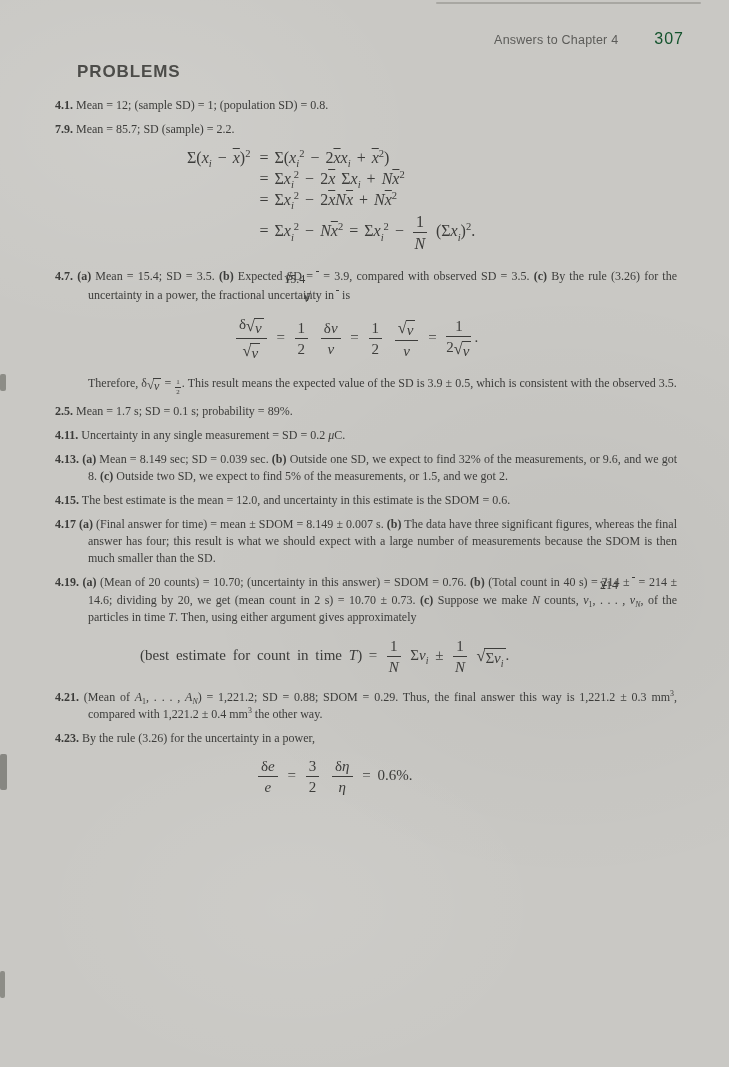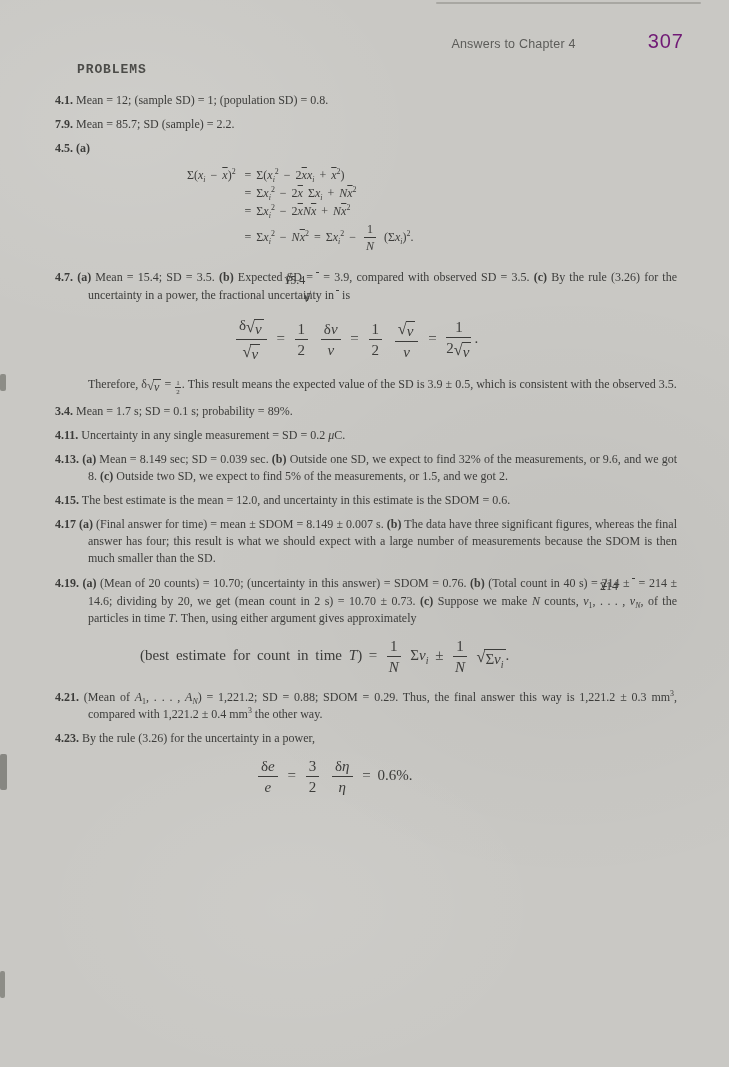--- a/index.html
+++ b/index.html
@@ -15,28 +15,28 @@
     -webkit-font-smoothing:antialiased;
   }
   .topline{position:absolute;top:2px;right:28px;width:265px;height:2px;
     background:rgba(105,105,100,0.35);border-radius:1px;}
   .artifact{position:absolute;left:0;background:#45453f;border-radius:2px;}
   .a1{top:374px;width:6px;height:17px;opacity:.45;}
   .a2{top:754px;width:7px;height:36px;opacity:.5;}
   .a3{top:971px;width:5px;height:27px;opacity:.45;}
 
   .page-header{position:absolute;top:30px;left:0;right:45px;
-    display:flex;justify-content:flex-end;align-items:baseline;gap:72px;
+    display:flex;justify-content:flex-end;align-items:baseline;gap:36px;
     font-family:"Liberation Sans","DejaVu Sans",sans-serif;color:#5c5c59;}
   .header-title{font-size:12.5px;letter-spacing:.2px;}
-  .page-number{font-size:20px;letter-spacing:1px;color:#701a75;}
+  .page-number{font-size:16px;letter-spacing:1px;color:#14532d;}
 
   #content{position:absolute;top:62px;left:55px;width:622px;}
-  .problems-heading{font-family:Liberation Mono, monospace;
-    font-size:13px;font-weight:bold;letter-spacing:.9px;color:#4c4c49;margin:0 0 15px 2px;padding-left:20px;}
+  .problems-heading{font-family:Liberation Sans, sans-serif;
+    font-size:17px;font-weight:bold;letter-spacing:.9px;color:#4c4c49;margin:0 0 15px 2px;padding-left:20px;}
 
   .item,.cont{font-size:12px;line-height:1.42;margin:0 0 7px 0;text-align:justify;}
   .item{padding-left:33px;text-indent:-33px;}
   .cont{padding-left:33px;}
   .inum{font-weight:bold;}
   .mb{font-weight:bold;}
   .mi{font-style:italic;}
   .msup{font-size:.66em;vertical-align:super;line-height:0;}
   .msub{font-size:.66em;vertical-align:sub;line-height:0;}
   .mover{font-style:italic;text-decoration:overline;}
@@ -45,21 +45,21 @@
   .marg{border-top:1.2px solid currentColor;padding:0 2px 0 1px;line-height:1.2;margin-left:-1px;}
   .mfrac{display:inline-flex;flex-direction:column;text-align:center;
     vertical-align:middle;margin:0 3px;line-height:1.2;}
   .mnum{border-bottom:1.2px solid currentColor;padding:0 3px 1px;}
   .mden{padding-top:1px;}
   .mfrac.sm{font-size:.58em;vertical-align:3px;line-height:1.05;margin:0 1px;}
   .mfrac.sm .mnum{padding:0 1px 0;}
 
   .eq{margin:10px 0 13px 0;font-size:15px;word-spacing:3px;}
   .eqalign{display:grid;grid-template-columns:max-content auto;column-gap:9px;
-    margin:9px 0 14px 132px;font-size:12px;word-spacing:2px;}
+    margin:9px 0 14px 132px;font-size:16px;word-spacing:2px;}
   .eqlhs{justify-self:end;padding:1.5px 0;}
   .eqrhs{padding:1.5px 0;}
   [data-name="equation-4-7"]{margin-left:178px;}
   [data-name="equation-4-19"]{margin-left:85px;font-family:Liberation Serif, serif;}
   [data-name="equation-4-23"]{margin-left:200px;}
 </style>
 </head>
 <body data-name="page">
 
 <div class="topline" data-name="scan-edge-line"></div>
@@ -70,21 +70,20 @@
 <div class="page-header" data-name="running-header">
   <span class="header-title" data-name="header-title">Answers to Chapter 4</span>
   <span class="page-number" data-name="page-number">307</span>
 </div>
 
 <div id="content" data-name="page-content">
   <div class="problems-heading" data-name="problems-heading">PROBLEMS</div>
   <div id="content-blocks" data-name="problems-list">
       <div class="item" data-name="problem-item-4-1"><span class="inum" data-name="problem-number">4.1.</span> <span class="ibody" data-name="problem-text">Mean = 12; (sample SD) = 1; (population SD) = 0.8.</span></div>
       <div class="item" data-name="problem-item-4-3"><span class="inum" data-name="problem-number">7.9.</span> <span class="ibody" data-name="problem-text">Mean = 85.7; SD (sample) = 2.2.</span></div>
-      <div class="item" data-name="problem-item-4-5"><span class="inum" data-name="problem-number">4.5.</span> <span class="ibody" data-name="problem-text"><span class="mb" data-name="bold-text">(a)</span></span></div>
       <div class="eqalign" data-name="equation-4-5">
         <span class="eqlhs" data-name="equation-lhs">Σ(<span class="mi" data-name="math-italic">x</span><span class="msub" data-name="subscript"><span class="mi" data-name="math-italic">i</span></span> − <span class="mover" data-name="overbar-variable">x</span>)<span class="msup" data-name="superscript">2</span></span>
         <span class="eqrhs" data-name="equation-rhs">=  Σ(<span class="mi" data-name="math-italic">x</span><span class="msub" data-name="subscript"><span class="mi" data-name="math-italic">i</span></span><span class="msup" data-name="superscript">2</span> − 2<span class="mover" data-name="overbar-variable">x</span><span class="mi" data-name="math-italic">x</span><span class="msub" data-name="subscript"><span class="mi" data-name="math-italic">i</span></span> + <span class="mover" data-name="overbar-variable">x</span><span class="msup" data-name="superscript">2</span>)</span>
         <span class="eqlhs" data-name="equation-lhs"></span>
         <span class="eqrhs" data-name="equation-rhs">=  Σ<span class="mi" data-name="math-italic">x</span><span class="msub" data-name="subscript"><span class="mi" data-name="math-italic">i</span></span><span class="msup" data-name="superscript">2</span> − 2<span class="mover" data-name="overbar-variable">x</span> Σ<span class="mi" data-name="math-italic">x</span><span class="msub" data-name="subscript"><span class="mi" data-name="math-italic">i</span></span> + <span class="mi" data-name="math-italic">N</span><span class="mover" data-name="overbar-variable">x</span><span class="msup" data-name="superscript">2</span></span>
         <span class="eqlhs" data-name="equation-lhs"></span>
         <span class="eqrhs" data-name="equation-rhs">=  Σ<span class="mi" data-name="math-italic">x</span><span class="msub" data-name="subscript"><span class="mi" data-name="math-italic">i</span></span><span class="msup" data-name="superscript">2</span> − 2<span class="mover" data-name="overbar-variable">x</span><span class="mi" data-name="math-italic">N</span><span class="mover" data-name="overbar-variable">x</span> + <span class="mi" data-name="math-italic">N</span><span class="mover" data-name="overbar-variable">x</span><span class="msup" data-name="superscript">2</span></span>
         <span class="eqlhs" data-name="equation-lhs"></span>
         <span class="eqrhs" data-name="equation-rhs">=  Σ<span class="mi" data-name="math-italic">x</span><span class="msub" data-name="subscript"><span class="mi" data-name="math-italic">i</span></span><span class="msup" data-name="superscript">2</span> − <span class="mi" data-name="math-italic">N</span><span class="mover" data-name="overbar-variable">x</span><span class="msup" data-name="superscript">2</span> = Σ<span class="mi" data-name="math-italic">x</span><span class="msub" data-name="subscript"><span class="mi" data-name="math-italic">i</span></span><span class="msup" data-name="superscript">2</span> − <span class="mfrac" data-name="fraction">
             <span class="mnum" data-name="numerator">1</span>
@@ -129,21 +128,21 @@
               <span class="marg" data-name="radicand"><span class="mi" data-name="math-italic">ν</span></span>
             </span></span>
         </span>.</div>
       <div class="cont" data-name="continuation-paragraph"><span class="ibody" data-name="problem-text">Therefore, δ<span class="msqrt" data-name="square-root">
             <span class="mrad" data-name="radical-sign">√</span>
             <span class="marg" data-name="radicand"><span class="mi" data-name="math-italic">ν</span></span>
           </span> = <span class="mfrac sm" data-name="fraction">
             <span class="mnum" data-name="numerator">1</span>
             <span class="mden" data-name="denominator">2</span>
           </span>. This result means the expected value of the SD is 3.9 ± 0.5, which is consistent with the observed 3.5.</span></div>
-      <div class="item" data-name="problem-item-4-9"><span class="inum" data-name="problem-number">3.4.</span> <span class="ibody" data-name="problem-text">Mean = 1.7 s; SD = 0.1 s; probability = 89%.</span></div>
+      <div class="item" data-name="problem-item-4-9"><span class="inum" data-name="problem-number">2.5.</span> <span class="ibody" data-name="problem-text">Mean = 1.7 s; SD = 0.1 s; probability = 89%.</span></div>
       <div class="item" data-name="problem-item-4-11"><span class="inum" data-name="problem-number">4.11.</span> <span class="ibody" data-name="problem-text">Uncertainty in any single measurement = SD = 0.2 <span class="mi" data-name="math-italic">μ</span>C.</span></div>
       <div class="item" data-name="problem-item-4-13"><span class="inum" data-name="problem-number">4.13.</span> <span class="ibody" data-name="problem-text"><span class="mb" data-name="bold-text">(a)</span> Mean = 8.149 sec; SD = 0.039 sec. <span class="mb" data-name="bold-text">(b)</span> Outside one SD, we expect to find 32% of the measurements, or 9.6, and we got 8. <span class="mb" data-name="bold-text">(c)</span> Outside two SD, we expect to find 5% of the measurements, or 1.5, and we got 2.</span></div>
       <div class="item" data-name="problem-item-4-15"><span class="inum" data-name="problem-number">4.15.</span> <span class="ibody" data-name="problem-text">The best estimate is the mean = 12.0, and uncertainty in this estimate is the SDOM = 0.6.</span></div>
       <div class="item" data-name="problem-item-4-17"><span class="inum" data-name="problem-number">4.17</span> <span class="ibody" data-name="problem-text"><span class="mb" data-name="bold-text">(a)</span> (Final answer for time) = mean ± SDOM = 8.149 ± 0.007 s. <span class="mb" data-name="bold-text">(b)</span> The data have three significant figures, whereas the final answer has four; this result is what we should expect with a large number of measurements because the SDOM is then much smaller than the SD.</span></div>
       <div class="item" data-name="problem-item-4-19"><span class="inum" data-name="problem-number">4.19.</span> <span class="ibody" data-name="problem-text"><span class="mb" data-name="bold-text">(a)</span> (Mean of 20 counts) = 10.70; (uncertainty in this answer) = SDOM = 0.76. <span class="mb" data-name="bold-text">(b)</span> (Total count in 40 s) = 214 ± <span class="msqrt" data-name="square-root">
             <span class="mrad" data-name="radical-sign">√</span>
             <span class="marg" data-name="radicand">214</span>
           </span> = 214 ± 14.6; dividing by 20, we get (mean count in 2 s) = 10.70 ± 0.73. <span class="mb" data-name="bold-text">(c)</span> Suppose we make <span class="mi" data-name="math-italic">N</span> counts, <span class="mi" data-name="math-italic">ν</span><span class="msub" data-name="subscript">1</span>, . . . , <span class="mi" data-name="math-italic">ν</span><span class="msub" data-name="subscript"><span class="mi" data-name="math-italic">N</span></span>, of the particles in time <span class="mi" data-name="math-italic">T</span>. Then, using either argument gives approximately</span></div>
       <div class="eq" data-name="equation-4-19">(best estimate for count in time <span class="mi" data-name="math-italic">T</span>)  =  <span class="mfrac" data-name="fraction">
           <span class="mnum" data-name="numerator">1</span>

